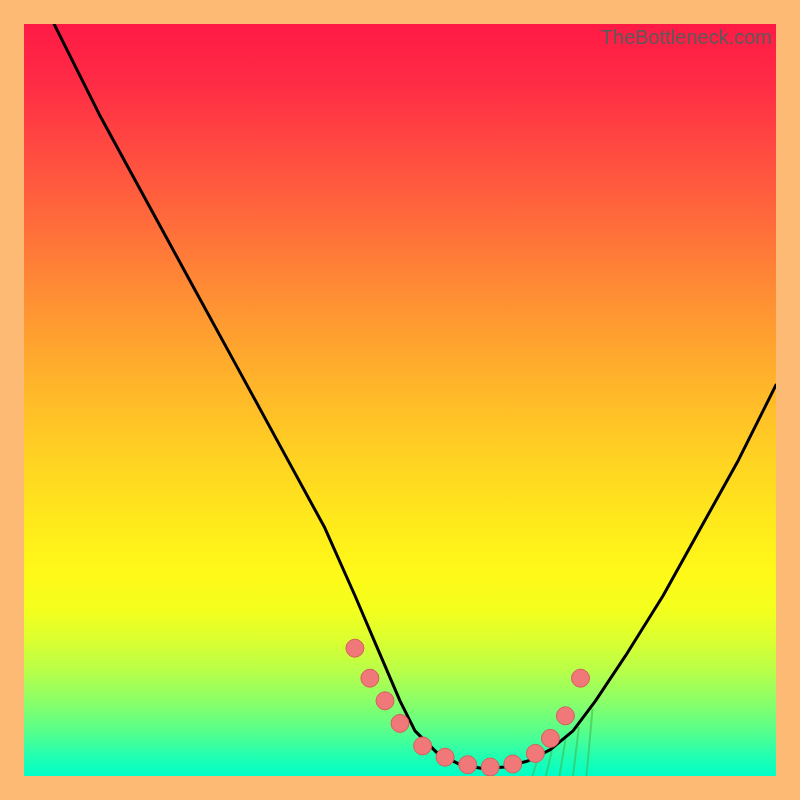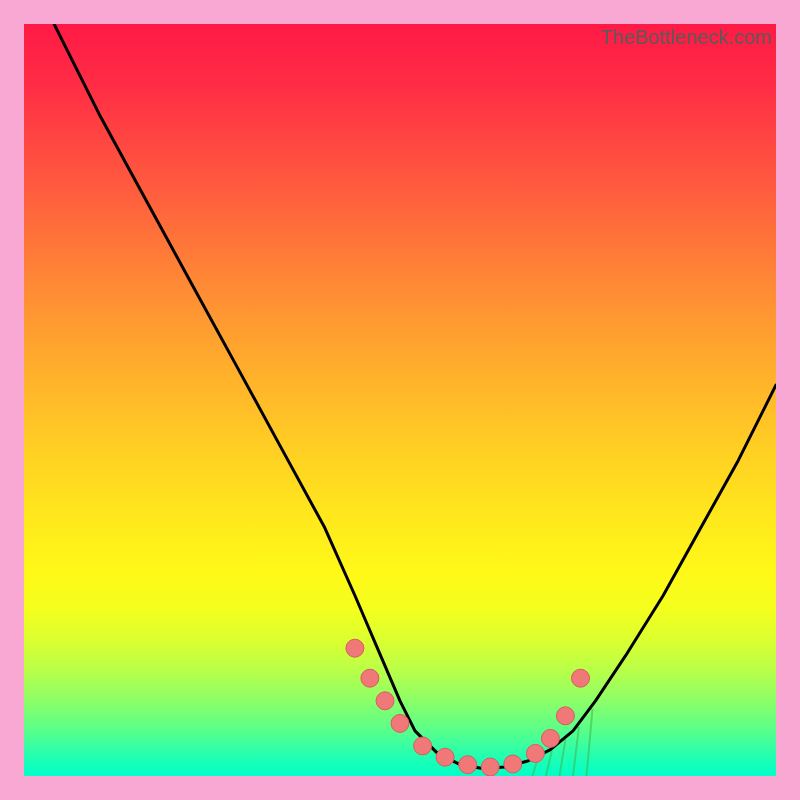--- a/index.html
+++ b/index.html
@@ -7,21 +7,21 @@
     padding: 0;
     width: 800px;
     height: 800px;
     background: #000;
     overflow: hidden;
   }
   .container {
     position: relative;
     width: 800px;
     height: 800px;
-    background: #f9a8d4;
+    background: #fdba74;
   }
   .plot-area {
     position: absolute;
     left: 24px;
     top: 24px;
     width: 752px;
     height: 752px;
     overflow: hidden;
   }
   .gradient {

